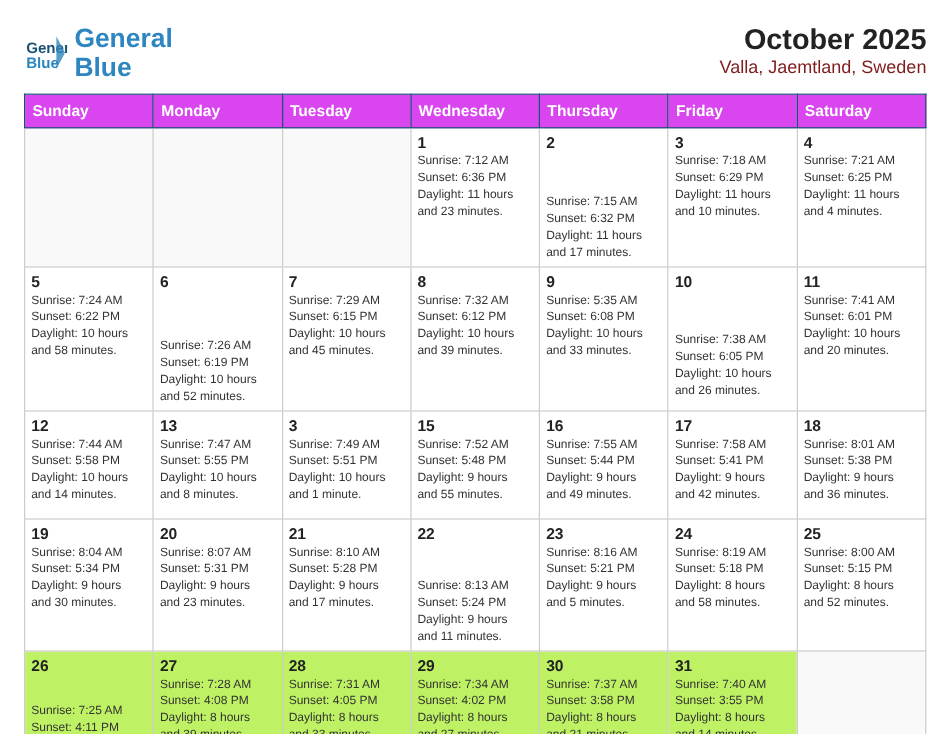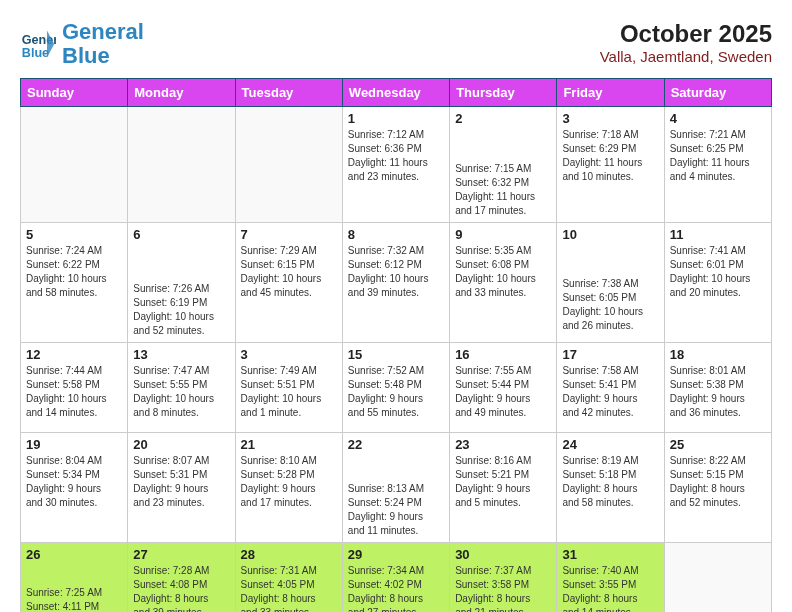--- a/index.html
+++ b/index.html
@@ -296,21 +296,21 @@
         </td>
         <td>
           <div class="day-number">24</div>
           <div class="day-info" style="white-space: pre-line;">Sunrise: 8:19 AM
 Sunset: 5:18 PM
 Daylight: 8 hours
 and 58 minutes.</div>
         </td>
         <td>
           <div class="day-number">25</div>
-          <div class="day-info" style="white-space: pre-line;">Sunrise: 8:22 AM
+          <div class="day-info" style="white-space: pre-line;">Sunrise: 8:00 AM
 Sunset: 5:15 PM
 Daylight: 8 hours
 and 52 minutes.</div>
         </td>
       </tr>
       <tr>
         <td class="shaded">
           <div class="day-number">26</div>
           <div class="day-info" style="white-space: pre-line; margin-top: 24px;">Sunrise: 7:25 AM
 Sunset: 4:11 PM

